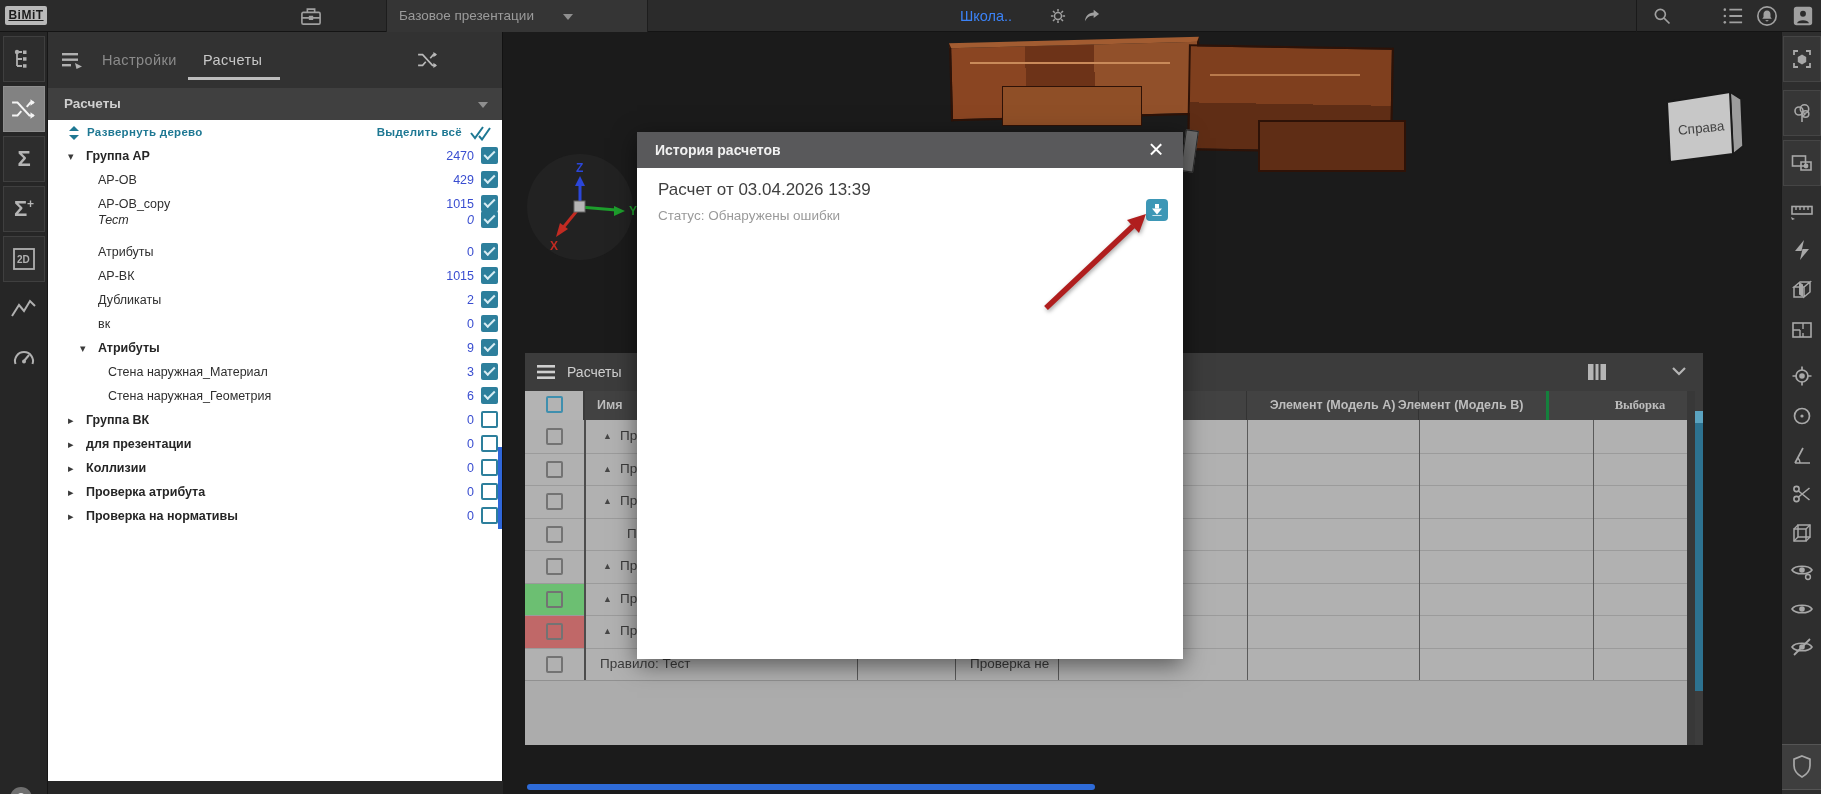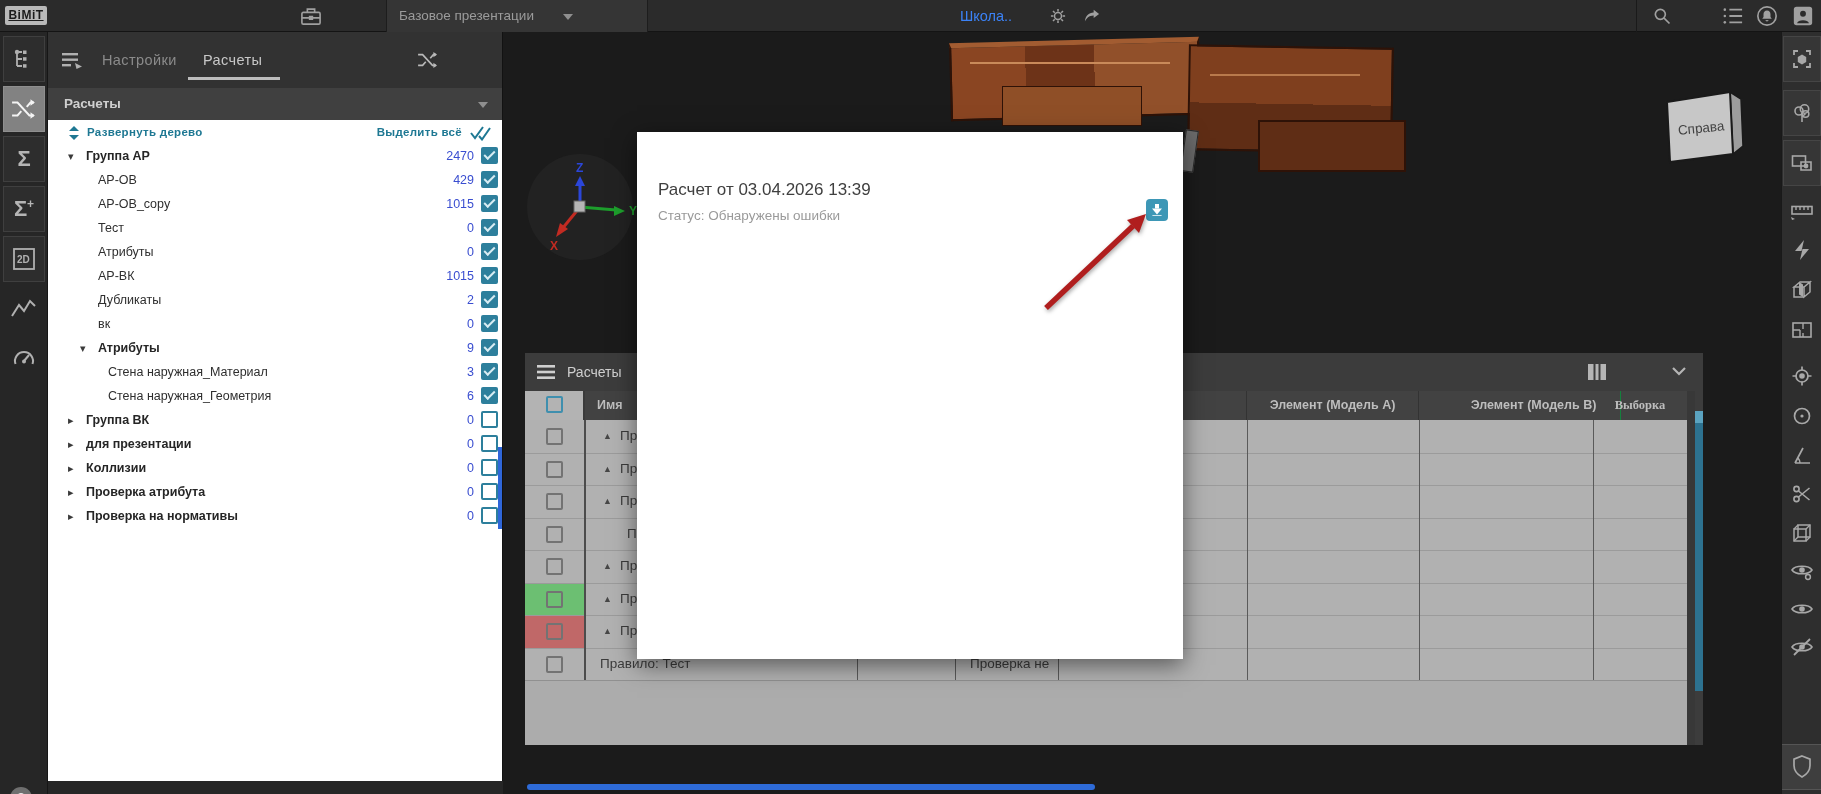--- a/index.html
+++ b/index.html
@@ -178,21 +178,21 @@
 
     <div id="col-header">
       <div id="cb-header-cell">
         <span class="tbl-cb" style="top:5px;border-color:#3f8fae;"></span>
       </div>
       <div class="colcell" style="left:60px;width:272px;text-align:left;padding-left:12px;border-right:1px solid #333;">Имя</div>
       <div class="colcell" style="left:332px;width:98px;border-right:1px solid #333;"></div>
       <div class="colcell" style="left:430px;width:103px;border-right:1px solid #333;"></div>
       <div class="colcell" style="left:533px;width:189px;border-right:1px solid #333;"></div>
       <div class="colcell" style="left:722px;width:172px;border-right:1px solid #333;">Элемент (Модель А)</div>
-      <div class="colcell" style="left:922px;width:174px;border-right:1px solid #15803d;">Элемент (Модель B)</div>
+      <div class="colcell" style="left:850px;width:174px;border-right:3px solid #15803d;">Элемент (Модель B)</div>
       <div class="colcell" style="left:1068px;width:94px;font-family:Liberation Serif, serif;">Выборка</div>
     </div>
 
     <div id="rows-area">
       <div class="hl-cell" style="top:162.5px;background:#6cbf72;"></div>
       <div class="hl-cell" style="top:195px;background:#c06868;"></div>
 
       <div class="hline" style="top:32.5px;"></div>
         <div class="hline" style="top:65px;"></div>
       <div class="hline" style="top:97.5px;"></div>
@@ -237,20 +237,24 @@
     </div>
 
     <div id="tbl-footer"></div>
     <div id="tbl-vborder"></div>
     <div id="tbl-vscroll">
       <div id="tbl-vthumb"></div>
     </div>
   </div>
 
   <div id="modal">
+    <div id="modal-header">
+      <div id="modal-title">История расчетов</div>
+      <div id="modal-close">×</div>
+    </div>
     <div id="entry-title">Расчет от 03.04.2026 13:39</div>
     <div id="entry-status">Статус: Обнаружены ошибки</div>
     <div id="download-btn">
       <svg width="14" height="14" viewBox="0 0 14 14">
         <rect x="5" y="1" width="4" height="4.5" fill="#fff"></rect>
         <polygon points="2,5.5 12,5.5 7,11.5" fill="#fff"></polygon>
         <rect x="2.4" y="12" width="9.2" height="1" fill="#cfe6ee"></rect>
       </svg>
     </div>
   </div>
@@ -304,21 +308,21 @@
       <div class="trow l1" style="top:48px;">
         <span class="tlabel">АР-ОВ</span>
         <span class="tcount">429</span>
         <span class="cb on"></span>
         </div>
       <div class="trow l1" style="top:72px;">
         <span class="tlabel">АР-ОВ_copy</span>
         <span class="tcount">1015</span>
         <span class="cb on"></span>
         </div>
-      <div class="trow l1" style="top:96px;">
+      <div class="trow l1" style="top:88px;font-style:italic;">
         <span class="tlabel">Тест</span>
         <span class="tcount">0</span>
         <span class="cb on"></span>
         </div>
       <div class="trow l1" style="top:120px;">
         <span class="tlabel">Атрибуты</span>
         <span class="tcount">0</span>
         <span class="cb on"></span>
         </div>
       <div class="trow l1" style="top:144px;">

